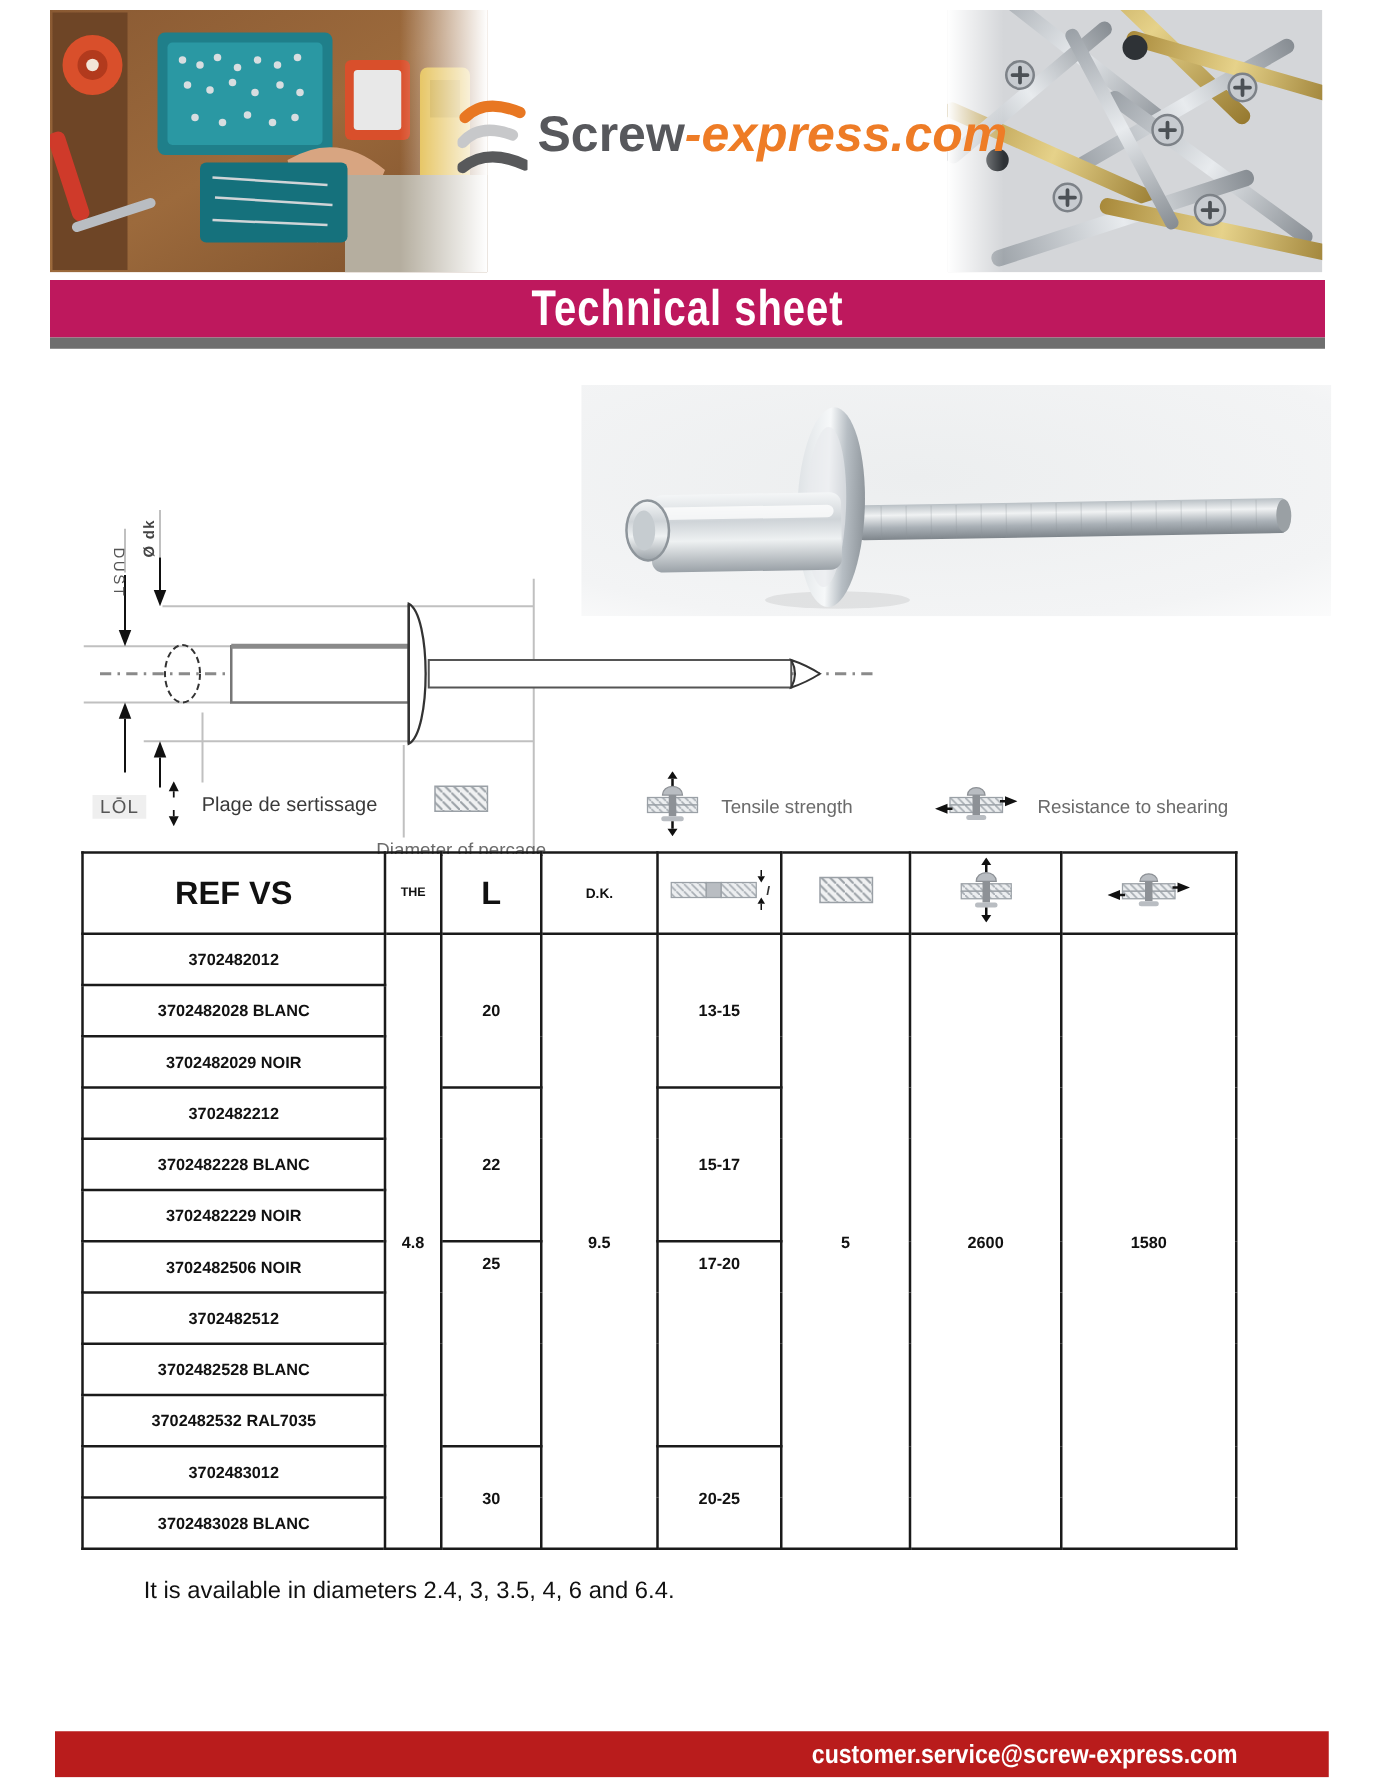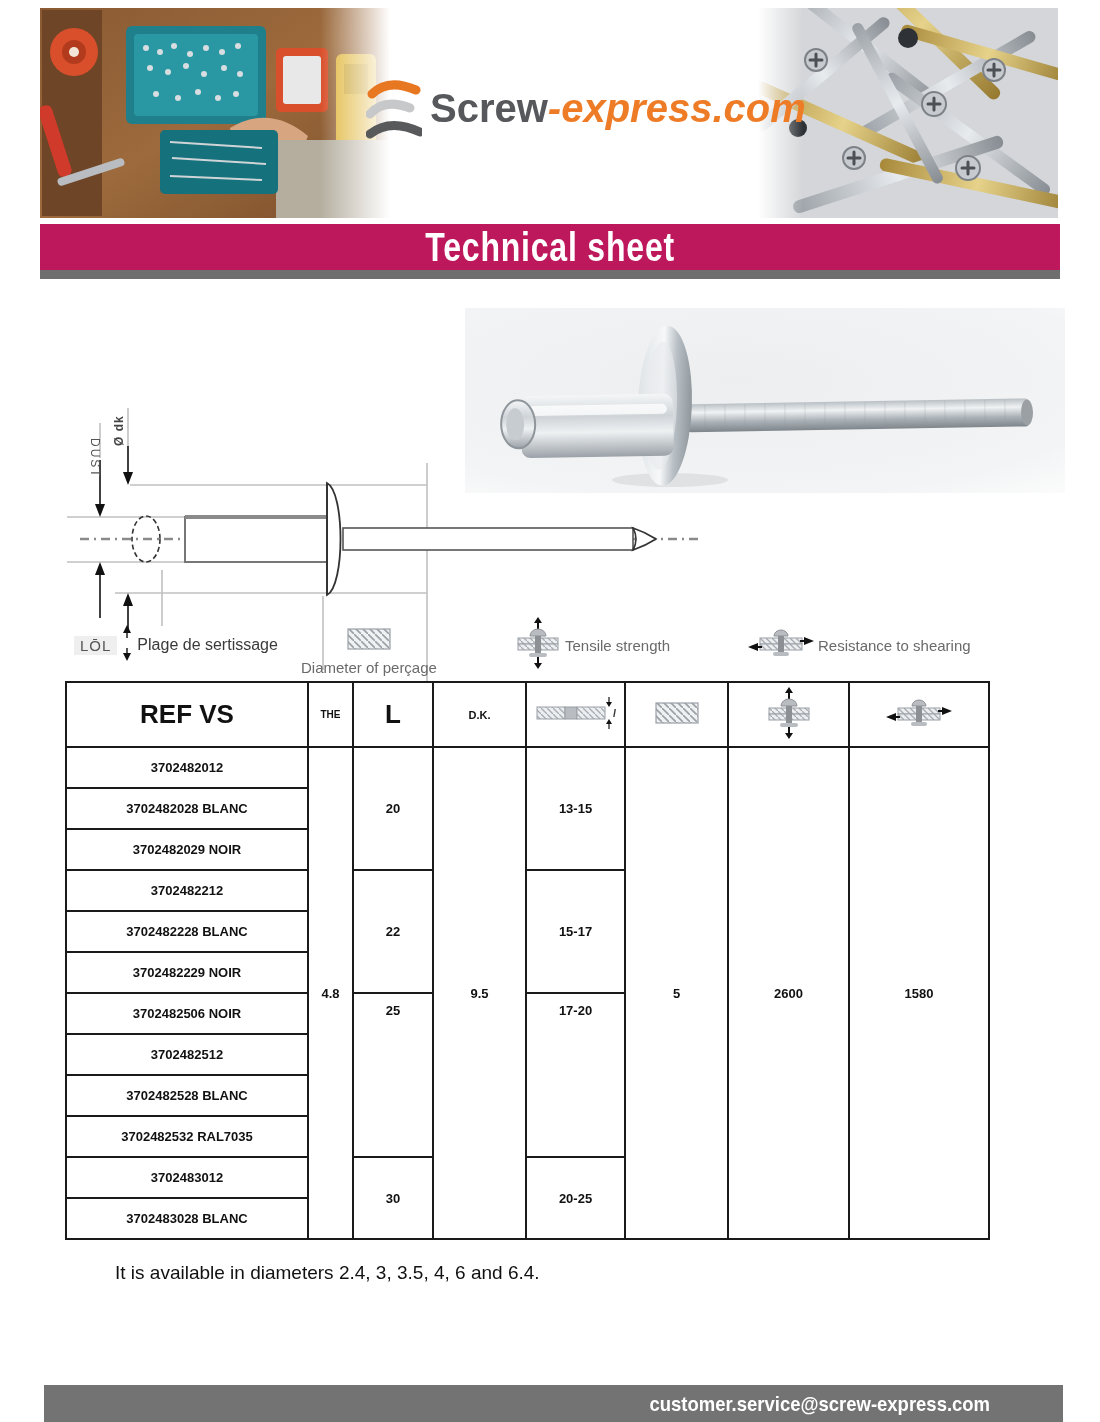--- a/index.html
+++ b/index.html
@@ -16,42 +16,42 @@
   .logo-text .g{color:#57585C;font-weight:700;}
   .logo-text .o{color:#EE7C26;font-weight:700;font-style:italic;}
 
   .banner{position:absolute;left:40px;top:224px;width:1020px;height:46px;background:#be185d;
           display:flex;align-items:center;justify-content:center;}
   .banner-title{color:#fff;font-weight:700;font-size:40px;letter-spacing:1px;
           transform:scaleX(.8);white-space:nowrap;}
   .banner-strip{position:absolute;left:40px;top:270px;width:1020px;height:9px;background:#6E6E6E;}
 
   
-  .legend-item{position:absolute;top:627px;height:36px;display:flex;align-items:center;gap:4px;}
+  .legend-item{position:absolute;top:627px;height:36px;display:flex;align-items:center;gap:16px;}
   .legend-label{font-size:15px;color:#6a6a6a;white-space:nowrap;}
   .legend-label.strong{color:#3a3a3a;font-weight:400;font-size:16px;}
   .lol-badge{font-size:15px;color:#555;background:#efefef;padding:1px 6px;letter-spacing:1px;}
 
   
   table.spec{position:absolute;left:65px;top:643px;border-collapse:collapse;table-layout:fixed;
              width:923px;margin-top:38px;}
   table.spec td,table.spec th{border:2px solid #1a1a1a;text-align:center;vertical-align:middle;
              font-weight:700;padding:0;overflow:hidden;}
   table.spec th{height:63px;background:#fff;}
   table.spec td{height:39px;font-size:13px;}
   .th-ref{font-size:26px;}
   .th-the{font-size:10px;}
   .th-l{font-size:26px;}
   .th-dk{font-size:11px;}
   .num{font-size:20px;}
   .vtop{vertical-align:top !important;padding-top:9px !important;}
 
   .note{position:absolute;left:115px;top:1262px;font-size:19px;color:#111;}
 
-  .footer-bar{position:absolute;left:44px;top:1385px;width:1019px;height:37px;background:#737373;
+  .footer-bar{position:absolute;left:44px;top:1385px;width:1019px;height:37px;background:#b91c1c;
               display:flex;align-items:center;justify-content:flex-end;}
   .footer-email{color:#fff;font-weight:700;font-size:21px;margin-right:73px;
               transform:scaleX(.88);transform-origin:right center;white-space:nowrap;}
 
   
   .rl{font-size:12px;fill:#444;font-weight:700;letter-spacing:1px;}
 </style>
 </head>
 <body>
 

